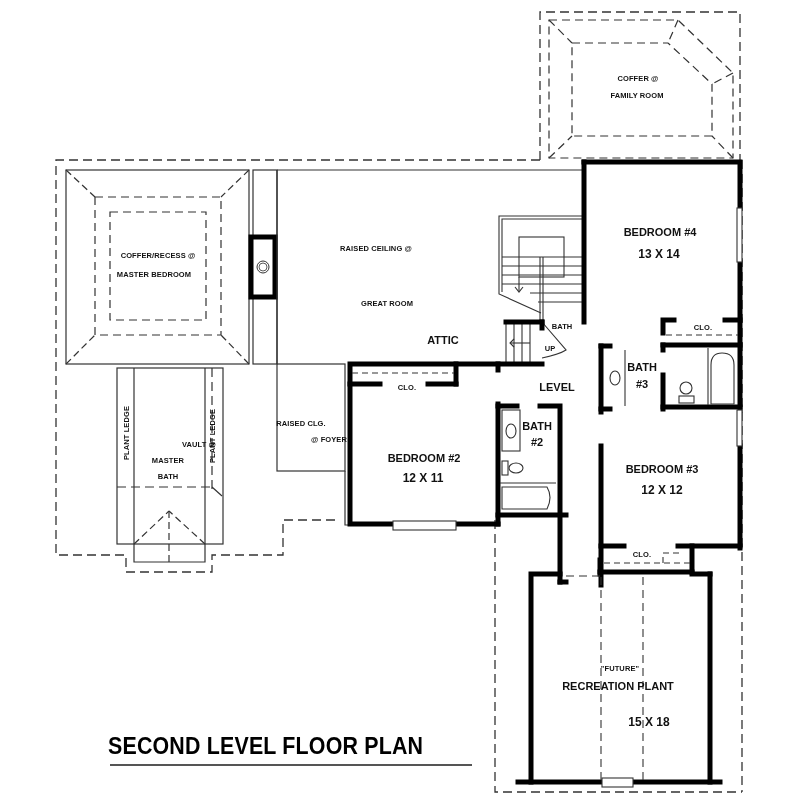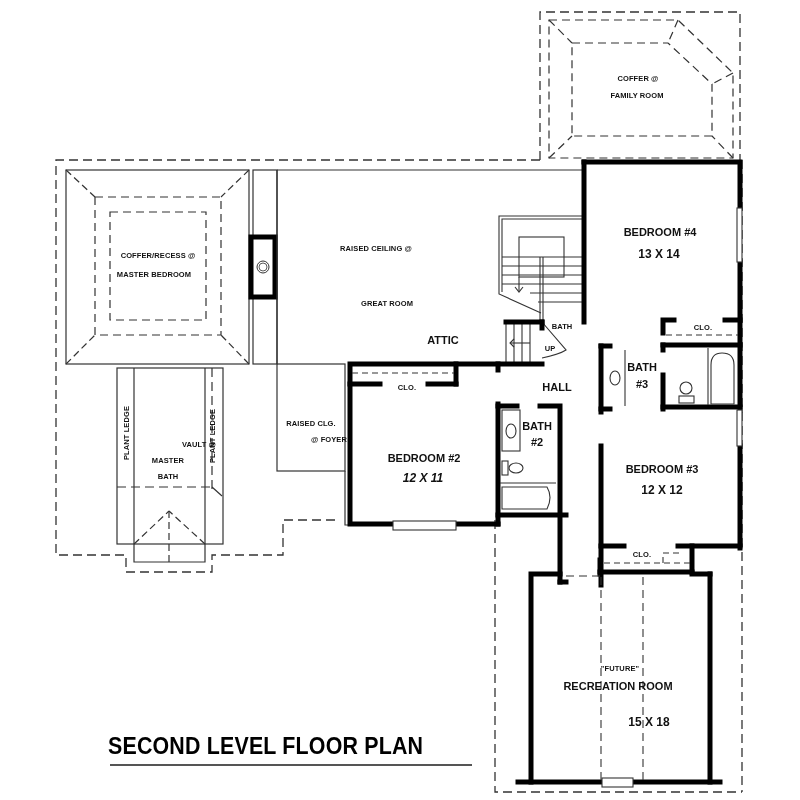--- a/index.html
+++ b/index.html
@@ -184,41 +184,41 @@
 <div class="lbl sm" style="left:660px;top:232px;">BEDROOM #4</div>
 <div class="lbl lg" style="left:659px;top:254px;">13 X 14</div>
 <div class="lbl xs" style="left:703px;top:328px;">CLO.</div>
 
 <div class="lbl sm" style="left:642px;top:367px;">BATH</div>
 <div class="lbl sm" style="left:642px;top:384px;">#3</div>
 
 <div class="lbl xs" style="left:562px;top:327px;">BATH</div>
 <div class="lbl xs" style="left:550px;top:349px;">UP</div>
 
-<div class="lbl sm" style="left:557px;top:387px;">HALL</div>
+<div class="lbl sm" style="left:557px;top:387px;">LEVEL</div>
 
 <div class="lbl xs" style="left:407px;top:388px;">CLO.</div>
 <div class="lbl sm" style="left:424px;top:458px;">BEDROOM #2</div>
-<div class="lbl lg" style="left:423px;top:478px;font-style:italic;">12 X 11</div>
+<div class="lbl lg" style="left:423px;top:478px;">12 X 11</div>
 
 <div class="lbl sm" style="left:537px;top:426px;">BATH</div>
 <div class="lbl sm" style="left:537px;top:442px;">#2</div>
 
-<div class="lbl xs" style="left:311px;top:424px;">RAISED CLG.</div>
+<div class="lbl xs" style="left:301px;top:424px;">RAISED CLG.</div>
 <div class="lbl xs" style="left:329px;top:440px;">@ FOYER</div>
 
 <div class="lbl xs" style="left:168px;top:445px;margin-left:31px;">VAULT @</div>
 <div class="lbl xs" style="left:168px;top:461px;">MASTER</div>
 <div class="lbl xs" style="left:168px;top:477px;">BATH</div>
 
 <div class="lbl xs vert" style="left:127px;top:433px;">PLANT LEDGE</div>
 <div class="lbl xs vert" style="left:213px;top:436px;">PLANT LEDGE</div>
 
 <div class="lbl sm" style="left:662px;top:469px;">BEDROOM #3</div>
 <div class="lbl lg" style="left:662px;top:490px;">12 X 12</div>
 <div class="lbl xs" style="left:642px;top:555px;">CLO.</div>
 
 <div class="lbl xs" style="left:620px;top:669px;">"FUTURE"</div>
-<div class="lbl sm" style="left:618px;top:686px;">RECREATION ROOM</div>
+<div class="lbl sm" style="left:618px;top:686px;">RECREATION PLANT</div>
 <div class="lbl lg" style="left:618px;top:722px;margin-left:31px;">15 X 18</div>
 
 <div class="title">SECOND LEVEL FLOOR PLAN</div>
 <div class="title-rule"></div>
 
 </body></html>

